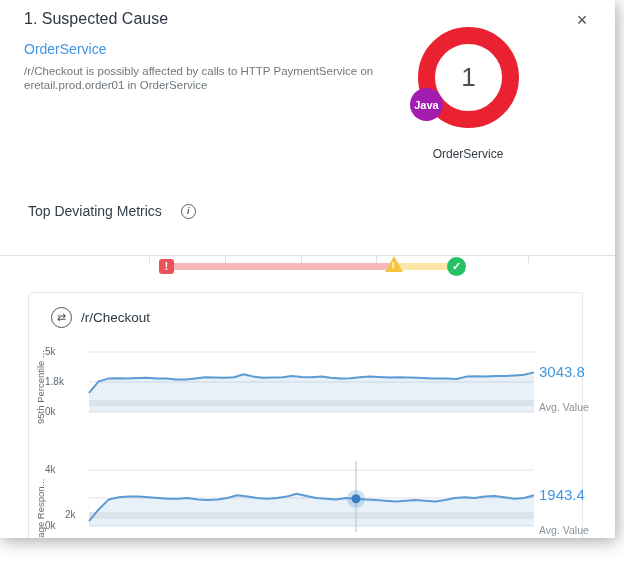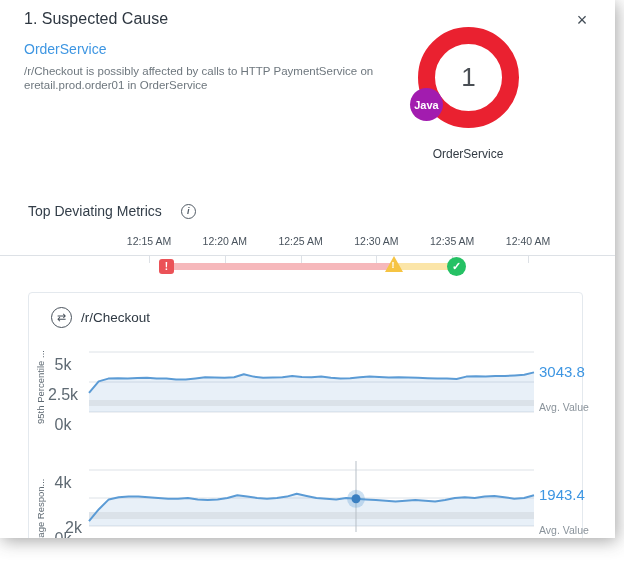--- a/index.html
+++ b/index.html
@@ -58,21 +58,21 @@
   .xfer-icon { width:21px; height:21px; border:1.5px solid #49525c; border-radius:50%; color:#49525c;
                font-size:11px; display:flex; align-items:center; justify-content:center; }
   .card-title { font-size:13.5px; color:#2e3842; }
 
   .chart-block { position:absolute; left:0; width:555px; }
   #chart0 { top:52px; height:84px; }
   #chart1 { top:169px; height:111px; }
   .ylabel { position:absolute; left:4px; top:0; height:100%; width:14px; writing-mode:vertical-rl;
             transform:rotate(180deg); display:flex; align-items:center; justify-content:center;
             font-size:9.5px; color:#5f6a73; white-space:nowrap; overflow:hidden; }
-  .ytick { position:absolute; width:36px; text-align:center; font-size:16px; color:#5f6a73;margin-top:10px; }
+  .ytick { position:absolute; width:36px; text-align:left; font-size:10px; color:#5f6a73; }
   svg.plot { position:absolute; left:60px; overflow:visible; }
   #chart0 svg.plot { top:7px; }
   #chart1 svg.plot { top:0; }
   .avg { position:absolute; left:510px; width:70px; }
   #chart0 .avg { top:18px; }
   #chart1 .avg { top:24px; }
   .avg-num { font-size:15px; color:#3e96e2; }
   .avg-cap { margin-top:21px; font-size:10.5px; color:#8a939b; }
 </style>
 </head>
@@ -89,28 +89,20 @@
     <span class="ring-count">1</span>
   </div>
   <div class="java-badge" style="background: #a21caf;">Java</div>
   <div class="ring-label">OrderService</div>
 
   <div class="section-head">
     <span class="section-title">Top Deviating Metrics</span>
     <span class="info-icon">i</span>
   </div>
 
-  <div class="tl-labels" id="tlLabels">
-      <span class="tl-label" style="left: 117px;">12:15 AM</span>
-      <span class="tl-label" style="left: 192.8px;">12:20 AM</span>
-      <span class="tl-label" style="left: 268.6px;">12:25 AM</span>
-      <span class="tl-label" style="left: 344.4px;">12:30 AM</span>
-      <span class="tl-label" style="left: 420.2px;">12:35 AM</span>
-      <span class="tl-label" style="left: 496px;">12:40 AM</span>
-    </div>
   <div class="tl-axis"></div>
   <div id="tlTicks">
       <div class="tl-tick" style="left: 149px;"></div>
       <div class="tl-tick" style="left: 224.8px;"></div>
       <div class="tl-tick" style="left: 300.6px;"></div>
       <div class="tl-tick" style="left: 376.4px;"></div>
       <div class="tl-tick" style="left: 452.2px;"></div>
       <div class="tl-tick" style="left: 528px;"></div>
     </div>
   <div class="tl-bar critical" style="background: rgb(246, 184, 187);"></div>
@@ -124,21 +116,21 @@
   <div class="card">
     <div class="card-head">
       <span class="xfer-icon">⇄</span>
       <span class="card-title">/r/Checkout</span>
     </div>
 
     <div class="chart-block" id="chart0">
       <div class="ylabel">95th Percentile ...</div>
       <div class="yticks">
           <div class="ytick" style="left: 16px; top: 1px;">5k</div>
-          <div class="ytick" style="left: 16px; top: 31px;">2.5k</div>
+          <div class="ytick" style="left: 16px; top: 31px;">1.8k</div>
           <div class="ytick" style="left: 16px; top: 61px;">0k</div>
         </div>
       <svg class="plot" width="445" height="62">
           <line x1="0" y1="0" x2="445" y2="0" stroke="#dde2e7" stroke-width="1"></line>
           <line x1="0" y1="30" x2="445" y2="30" stroke="#dde2e7" stroke-width="1"></line>
           <line x1="0" y1="60" x2="445" y2="60" stroke="#dde2e7" stroke-width="1"></line>
           <path d="M0.0 40.8 L9.7 29.4 L19.3 26.6 L29.0 26.2 L38.7 26.4 L48.4 26.0 L58.0 25.8 L67.7 26.4 L77.4 26.6 L87.1 27.6 L96.7 27.4 L106.4 26.4 L116.1 25.2 L125.8 25.4 L135.4 25.8 L145.1 25.2 L154.8 22.2 L164.5 24.6 L174.1 25.8 L183.8 25.4 L193.5 25.2 L203.2 24.0 L212.8 25.0 L222.5 25.2 L232.2 24.6 L241.8 25.8 L251.5 26.4 L261.2 26.2 L270.9 25.2 L280.5 24.6 L290.2 25.0 L299.9 25.4 L309.6 25.2 L319.2 25.4 L328.9 25.8 L338.6 26.2 L348.3 26.4 L357.9 26.6 L367.6 27.0 L377.3 24.6 L387.0 24.2 L396.6 24.6 L406.3 24.0 L416.0 24.0 L425.7 23.4 L435.3 22.8 L445.0 20.4 L445 60 L0 60 Z" fill="rgba(126,170,216,0.18)" stroke="none"></path>
           <rect x="0" y="48" width="445" height="6" fill="#d8dfe6" opacity="0.85"></rect>
           <path d="M0.0 40.8 L9.7 29.4 L19.3 26.6 L29.0 26.2 L38.7 26.4 L48.4 26.0 L58.0 25.8 L67.7 26.4 L77.4 26.6 L87.1 27.6 L96.7 27.4 L106.4 26.4 L116.1 25.2 L125.8 25.4 L135.4 25.8 L145.1 25.2 L154.8 22.2 L164.5 24.6 L174.1 25.8 L183.8 25.4 L193.5 25.2 L203.2 24.0 L212.8 25.0 L222.5 25.2 L232.2 24.6 L241.8 25.8 L251.5 26.4 L261.2 26.2 L270.9 25.2 L280.5 24.6 L290.2 25.0 L299.9 25.4 L309.6 25.2 L319.2 25.4 L328.9 25.8 L338.6 26.2 L348.3 26.4 L357.9 26.6 L367.6 27.0 L377.3 24.6 L387.0 24.2 L396.6 24.6 L406.3 24.0 L416.0 24.0 L425.7 23.4 L435.3 22.8 L445.0 20.4" fill="none" stroke="#5b9bd5" stroke-width="2" stroke-linejoin="round"></path>
         </svg>

